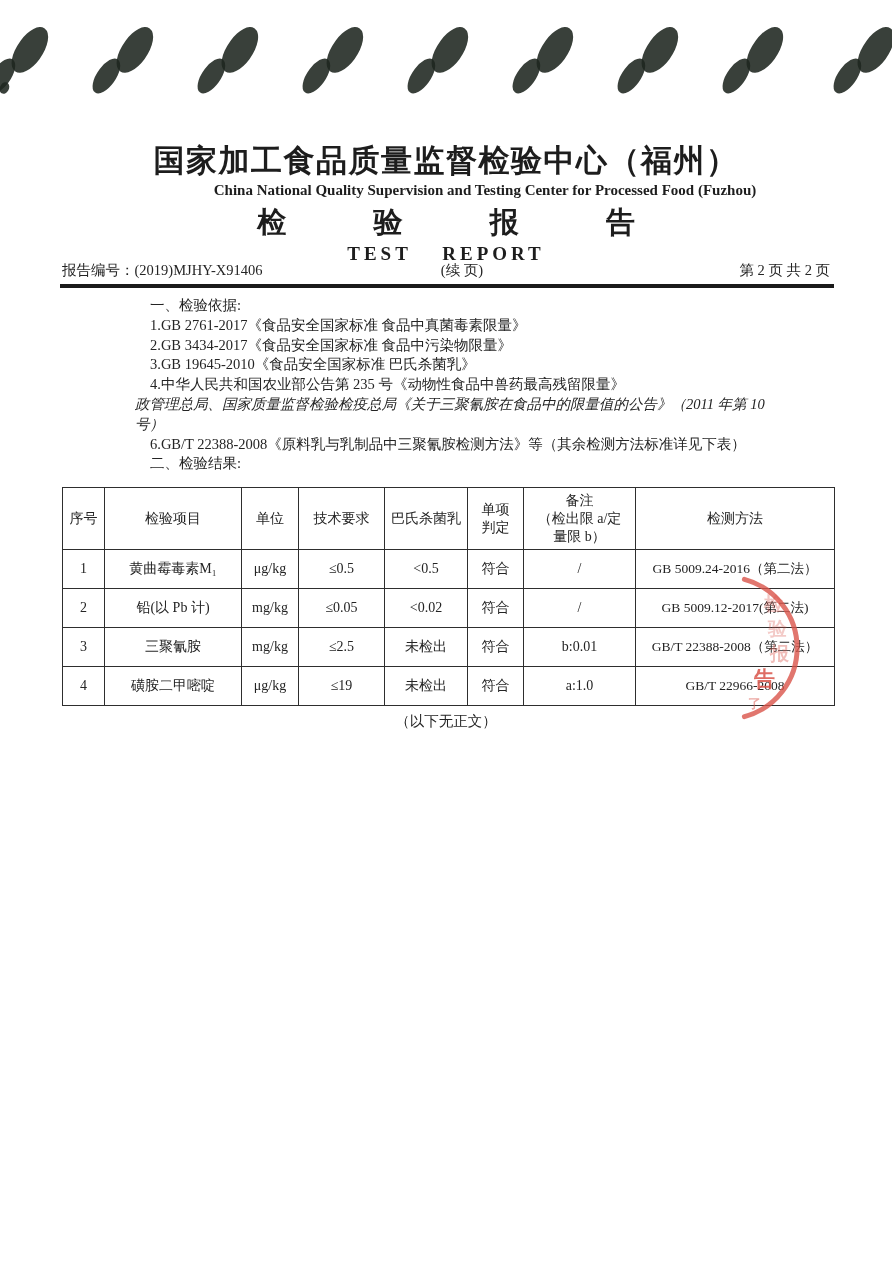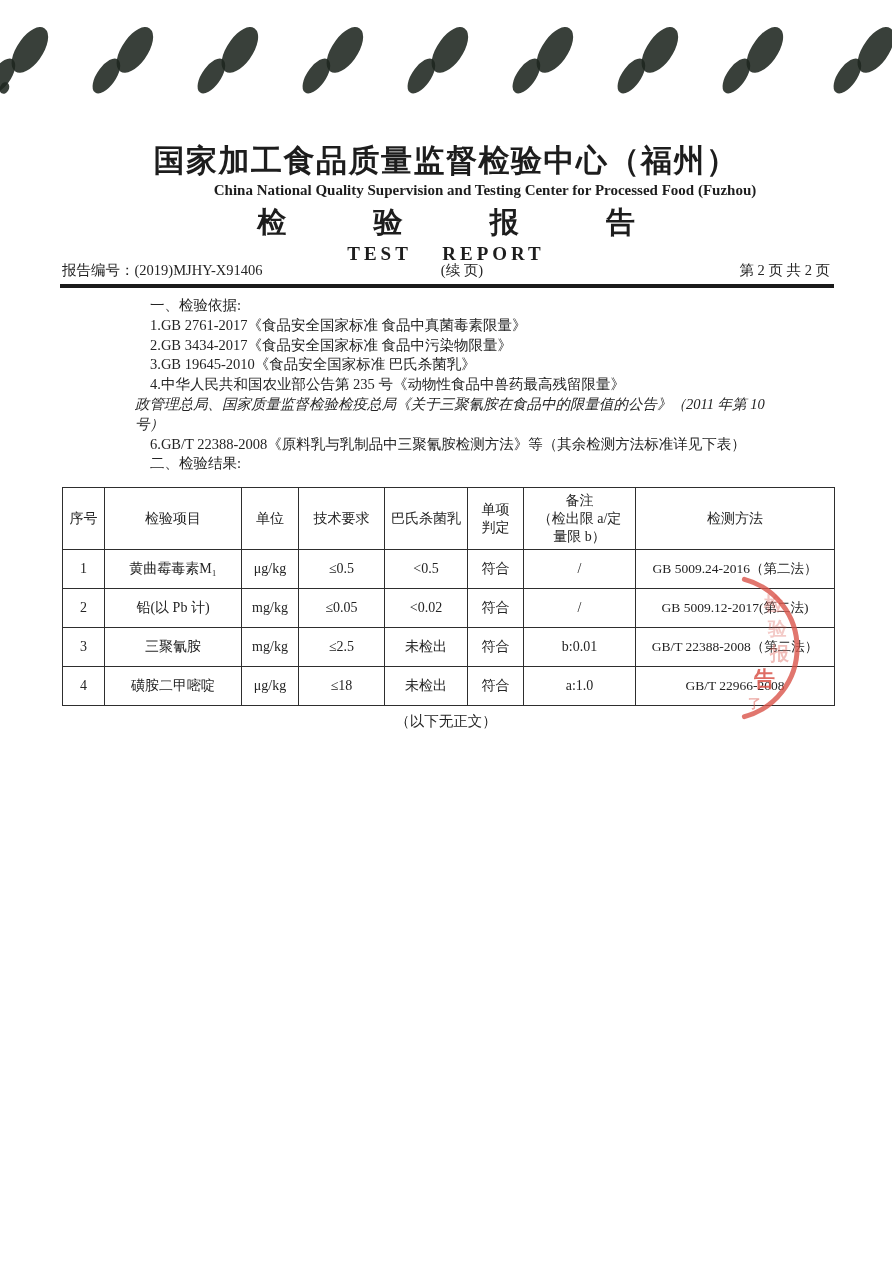--- a/index.html
+++ b/index.html
@@ -172,21 +172,21 @@
         <td>≤2.5</td>
         <td>未检出</td>
         <td>符合</td>
         <td>b:0.01</td>
         <td class="method">GB/T 22388-2008（第二法）</td>
       </tr>
       <tr>
         <td>4</td>
         <td class="item">磺胺二甲嘧啶</td>
         <td>μg/kg</td>
-        <td>≤18</td>
+        <td>≤19</td>
         <td>未检出</td>
         <td>符合</td>
         <td>a:1.0</td>
         <td class="method">GB/T 22966-2008</td>
       </tr>
     </tbody>
   </table>
 
   <div class="endnote">（以下无正文）</div>
 

